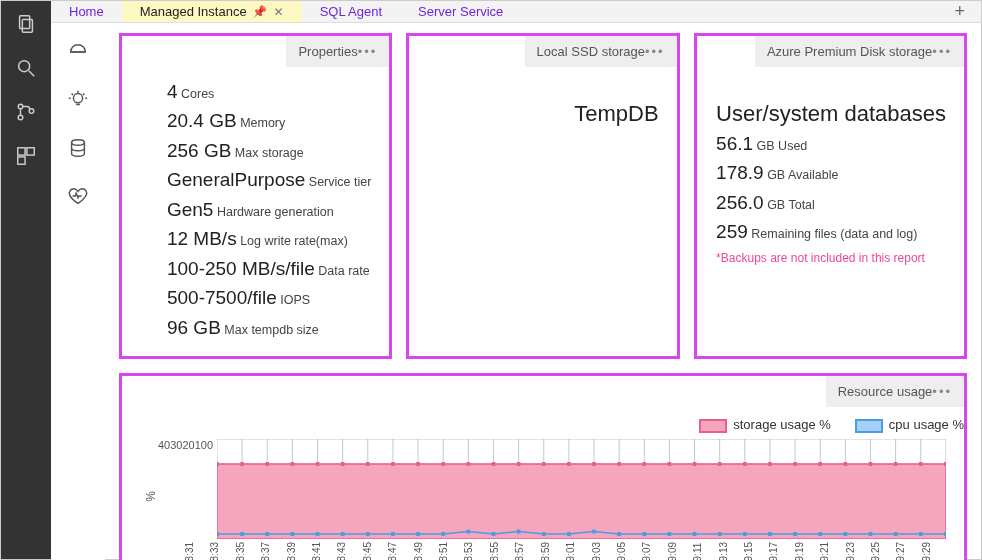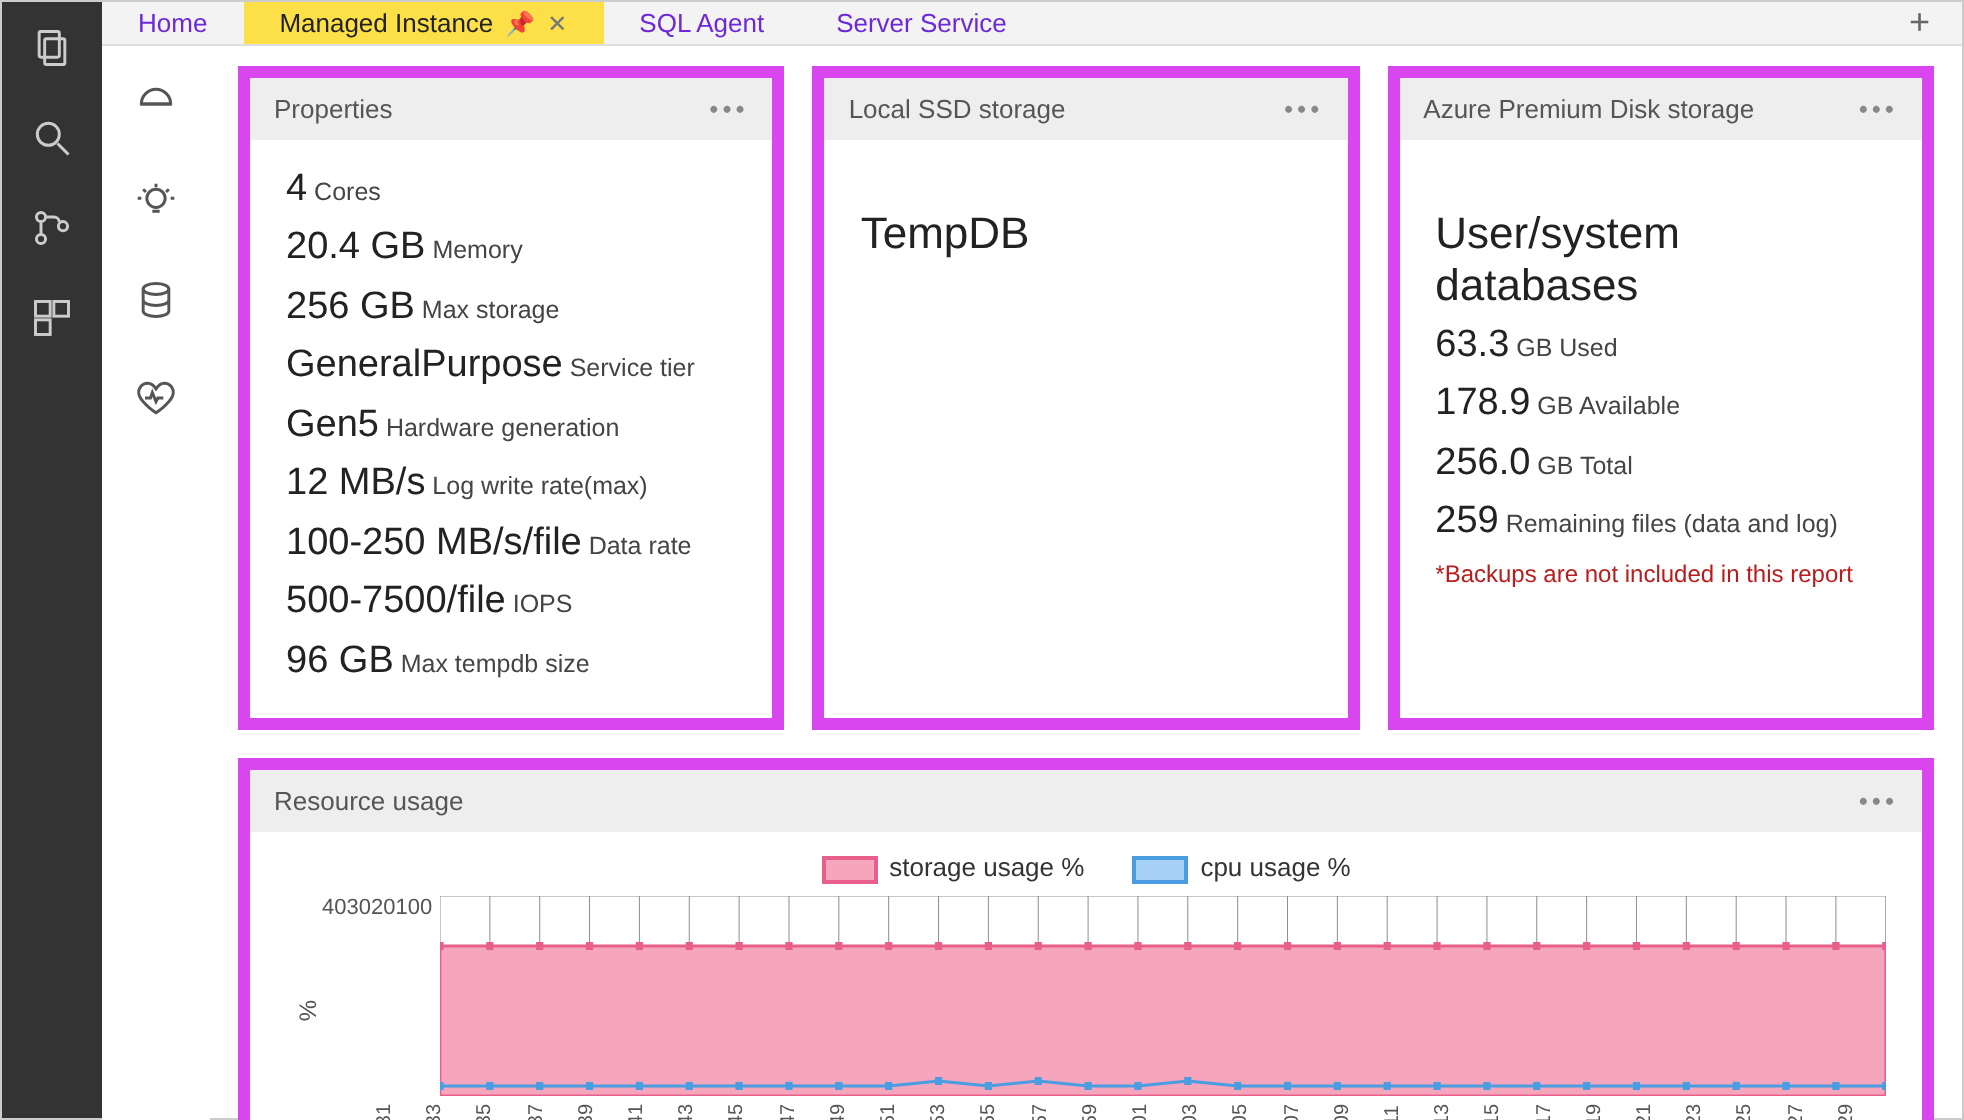--- a/index.html
+++ b/index.html
@@ -3,36 +3,36 @@
 <meta charset="utf-8">
 <style>
 * { box-sizing: border-box; margin: 0; padding: 0; }
 body { font-family: "Segoe UI", Arial, sans-serif; background: #fff; width: 982px; height: 560px; overflow: hidden; color: #333; }
 .app { display: flex; height: 100%; border: 1px solid #ccc; }
 .rail { width: 50px; background: #333; display: flex; flex-direction: column; align-items: center; padding-top: 12px; gap: 18px; }
 .rail svg { width: 22px; height: 22px; stroke: #ccc; fill: none; stroke-width: 1.6; }
 .main { flex: 1; display: flex; flex-direction: column; }
 .tabs { height: 36px; background: #f3f3f3; display: flex; align-items: stretch; border-bottom: 1px solid #ddd; }
 .tab { padding: 0 18px; display: flex; align-items: center; gap: 6px; font-size: 13px; color: #6d28d9; cursor: pointer; }
-.tab.active { background: #fde047; color: #222; }
+.tab.active { background: #fef9c3; color: #222; }
 .tab .pin, .tab .close { font-size: 12px; color: #777; }
 .tabs .plus { margin-left: auto; padding: 0 16px; display: flex; align-items: center; font-size: 18px; color: #666; cursor: pointer; }
 .body { flex: 1; display: flex; }
 .subrail { width: 54px; background: #fff; display: flex; flex-direction: column; align-items: center; padding-top: 18px; gap: 22px; }
 .subrail svg { width: 22px; height: 22px; stroke: #555; fill: none; stroke-width: 1.6; }
 .content { flex: 1; padding: 10px 14px; overflow: auto; }
 .row { display: flex; gap: 14px; }
-.card { flex: 1; border: 6px solid #d946ef; background: #fff; display: flex; flex-direction: column; }
+.card { flex: 1; border: 3px solid #d946ef; background: #fff; display: flex; flex-direction: column; align-items: flex-end; }
 .card-h { background: #eee; padding: 8px 12px; font-size: 13px; color: #555; display: flex; align-items: center; }
 .card-h .more { margin-left: auto; letter-spacing: 2px; color: #888; cursor: pointer; }
 .card-b { padding: 10px 18px 14px; }
 .line { font-size: 12.5px; color: #444; line-height: 1.55; white-space: nowrap; }
 .line .big { font-size: 19px; color: #222; }
 .title { font-size: 22px; color: #222; margin-bottom: 2px; margin-top: 24px; }
-.note { font-size: 12px; color: #b91c1c; margin-top: 4px; }
+.note { font-size: 12px; color: #ec4899; margin-top: 4px; }
 .chart-card { margin-top: 14px; }
 .legend { display: flex; justify-content: center; gap: 24px; padding: 10px 0 6px; font-size: 13px; }
 .swatch { display: inline-block; width: 28px; height: 14px; vertical-align: middle; margin-right: 6px; border: 2px solid; }
 .chart-wrap { display: flex; padding: 0 18px 8px; }
 .ylab { writing-mode: vertical-rl; transform: rotate(180deg); font-size: 12px; color: #555; align-self: center; padding-right: 4px; }
 .plot { flex: 1; }
 .yticks { display: flex; flex-direction: row; justify-content: space-between; font-size: 11px; color: #555; text-align: right; padding-right: 4px; height: 100px; }
 .plot-row { display: flex; }
 .svgbox { flex: 1; }
 .xticks { display: flex; margin-left: 26px; font-size: 10px; color: #555; }
@@ -135,21 +135,21 @@
           </div>
 
           <div class="card">
             <div class="card-h">
                 <span>Azure Premium Disk storage</span>
                 <span class="more">•••</span>
               </div>
             <div class="card-b">
               <div class="title">User/system databases</div>
               <div id="azure-body">
-                  <div class="line"><span class="big">63.3</span> GB Used</div>
+                  <div class="line"><span class="big">56.1</span> GB Used</div>
                   <div class="line"><span class="big">178.9</span> GB Available</div>
                   <div class="line"><span class="big">256.0</span> GB Total</div>
                   <div class="line"><span class="big">259</span> Remaining files (data and log)</div>
                 </div>
               <div class="note">*Backups are not included in this report</div>
             </div>
           </div>
         </div>
 
         <div class="card chart-card">

